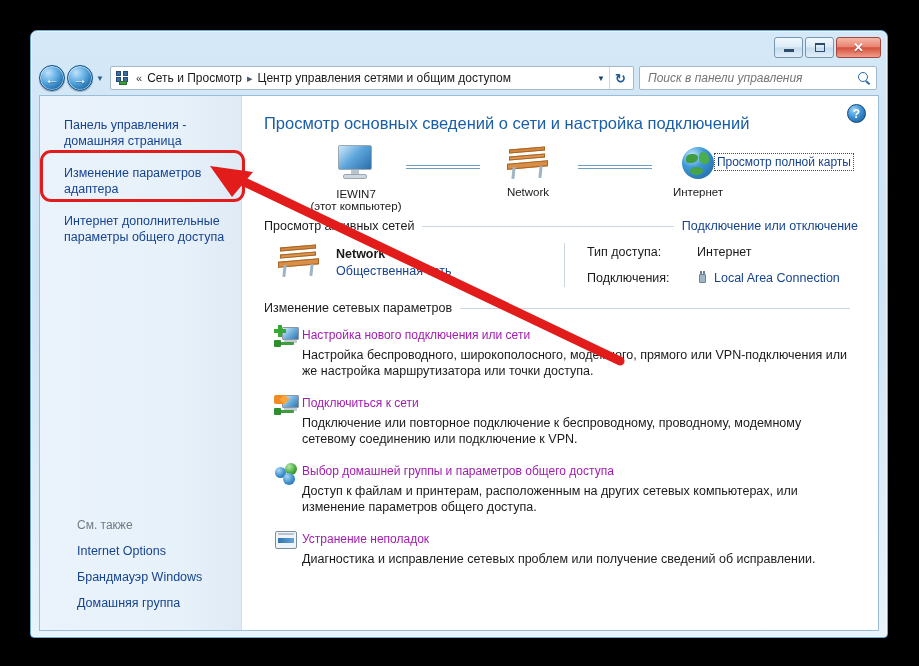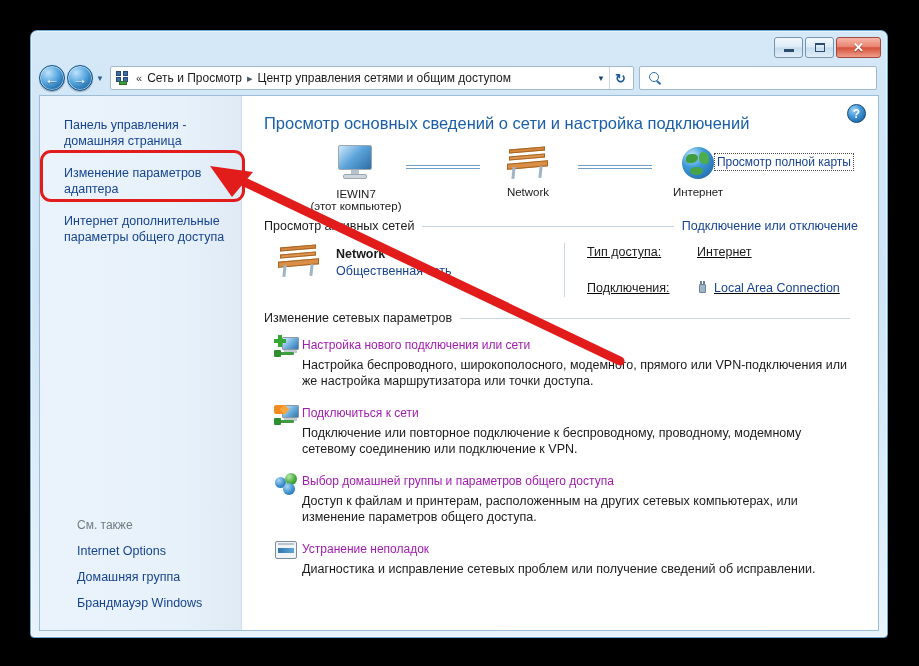--- a/index.html
+++ b/index.html
@@ -287,21 +287,21 @@
   .sect-link { font-size: 12.5px; color: #16438f; white-space: nowrap; cursor: pointer; }
 
   
   .actnet { display: flex; margin: 10px 0 0 4px; }
   .actnet-left { display: flex; align-items: flex-start; width: 300px; padding-left: 12px; }
   .actnet-info { margin-left: 14px; padding-top: 4px; }
   .actnet-name { font-size: 12.5px; color: #1a1a1a; font-weight: bold; }
   .actnet-type { font-size: 12.5px; color: #16438f; cursor: pointer; margin-top: 2px; }
   .actnet-right {
     border-left: 1px solid #c8d6e2; padding: 2px 0 2px 22px;
-    display: grid; grid-template-columns: 110px auto; row-gap: 22px; align-items: center; text-decoration: underline;
+    display: grid; grid-template-columns: 110px auto; row-gap: 12px; align-items: center;
   }
   .an-lbl { font-size: 12.5px; color: #1a1a1a; }
   .an-val { font-size: 12.5px; color: #1a1a1a; }
   .an-link { font-size: 12.5px; color: #16438f; cursor: pointer; display: flex; align-items: flex-start; gap: 6px; }
 
   
   .tasks { margin: 10px 0 0 4px; }
   .task { display: flex; margin-bottom: 14px; }
   .task-ic { width: 38px; flex: 0 0 38px; padding-left: 10px; padding-top: 1px; }
   .task-body { flex: 1 1 auto; padding-right: 6px; }
@@ -362,38 +362,39 @@
         <span class="chev">«</span>
         <span class="crumb">Сеть и Просмотр</span>
         <span class="crumb-sep">▸</span>
         <span class="crumb">Центр управления сетями и общим доступом</span>
         <span class="addr-spacer"></span>
         <span class="dropdown-caret">▼</span>
         <span class="refresh">↻</span>
       </div>
 
       <div class="searchbox">
+        <input type="text" placeholder="Поиск в панели управления" style="">
         <span class="mag"></span>
       </div>
     </div>
 
     <div class="client">
 
       <div class="sidebar">
         <a class="side-link">Панель управления - домашняя страница</a>
         <div class="side-gap"></div>
         <a class="side-link">Изменение параметров адаптера</a>
         <div class="side-gap"></div>
         <a class="side-link">Интернет дополнительные параметры общего доступа</a>
 
         <div class="side-bottom">
           <div class="side-header">См. также</div>
           <a class="side-link">Internet Options</a>
+          <a class="side-link">Брандмауэр Windows</a>
           <a class="side-link">Домашняя группа</a>
-          <a class="side-link">Брандмауэр Windows</a>
         </div>
       </div>
 
       <div class="main">
 
         <div class="help-icon">?</div>
 
         <h1 class="page-title">Просмотр основных сведений о сети и настройка подключений</h1>
 
         <div class="netmap">

